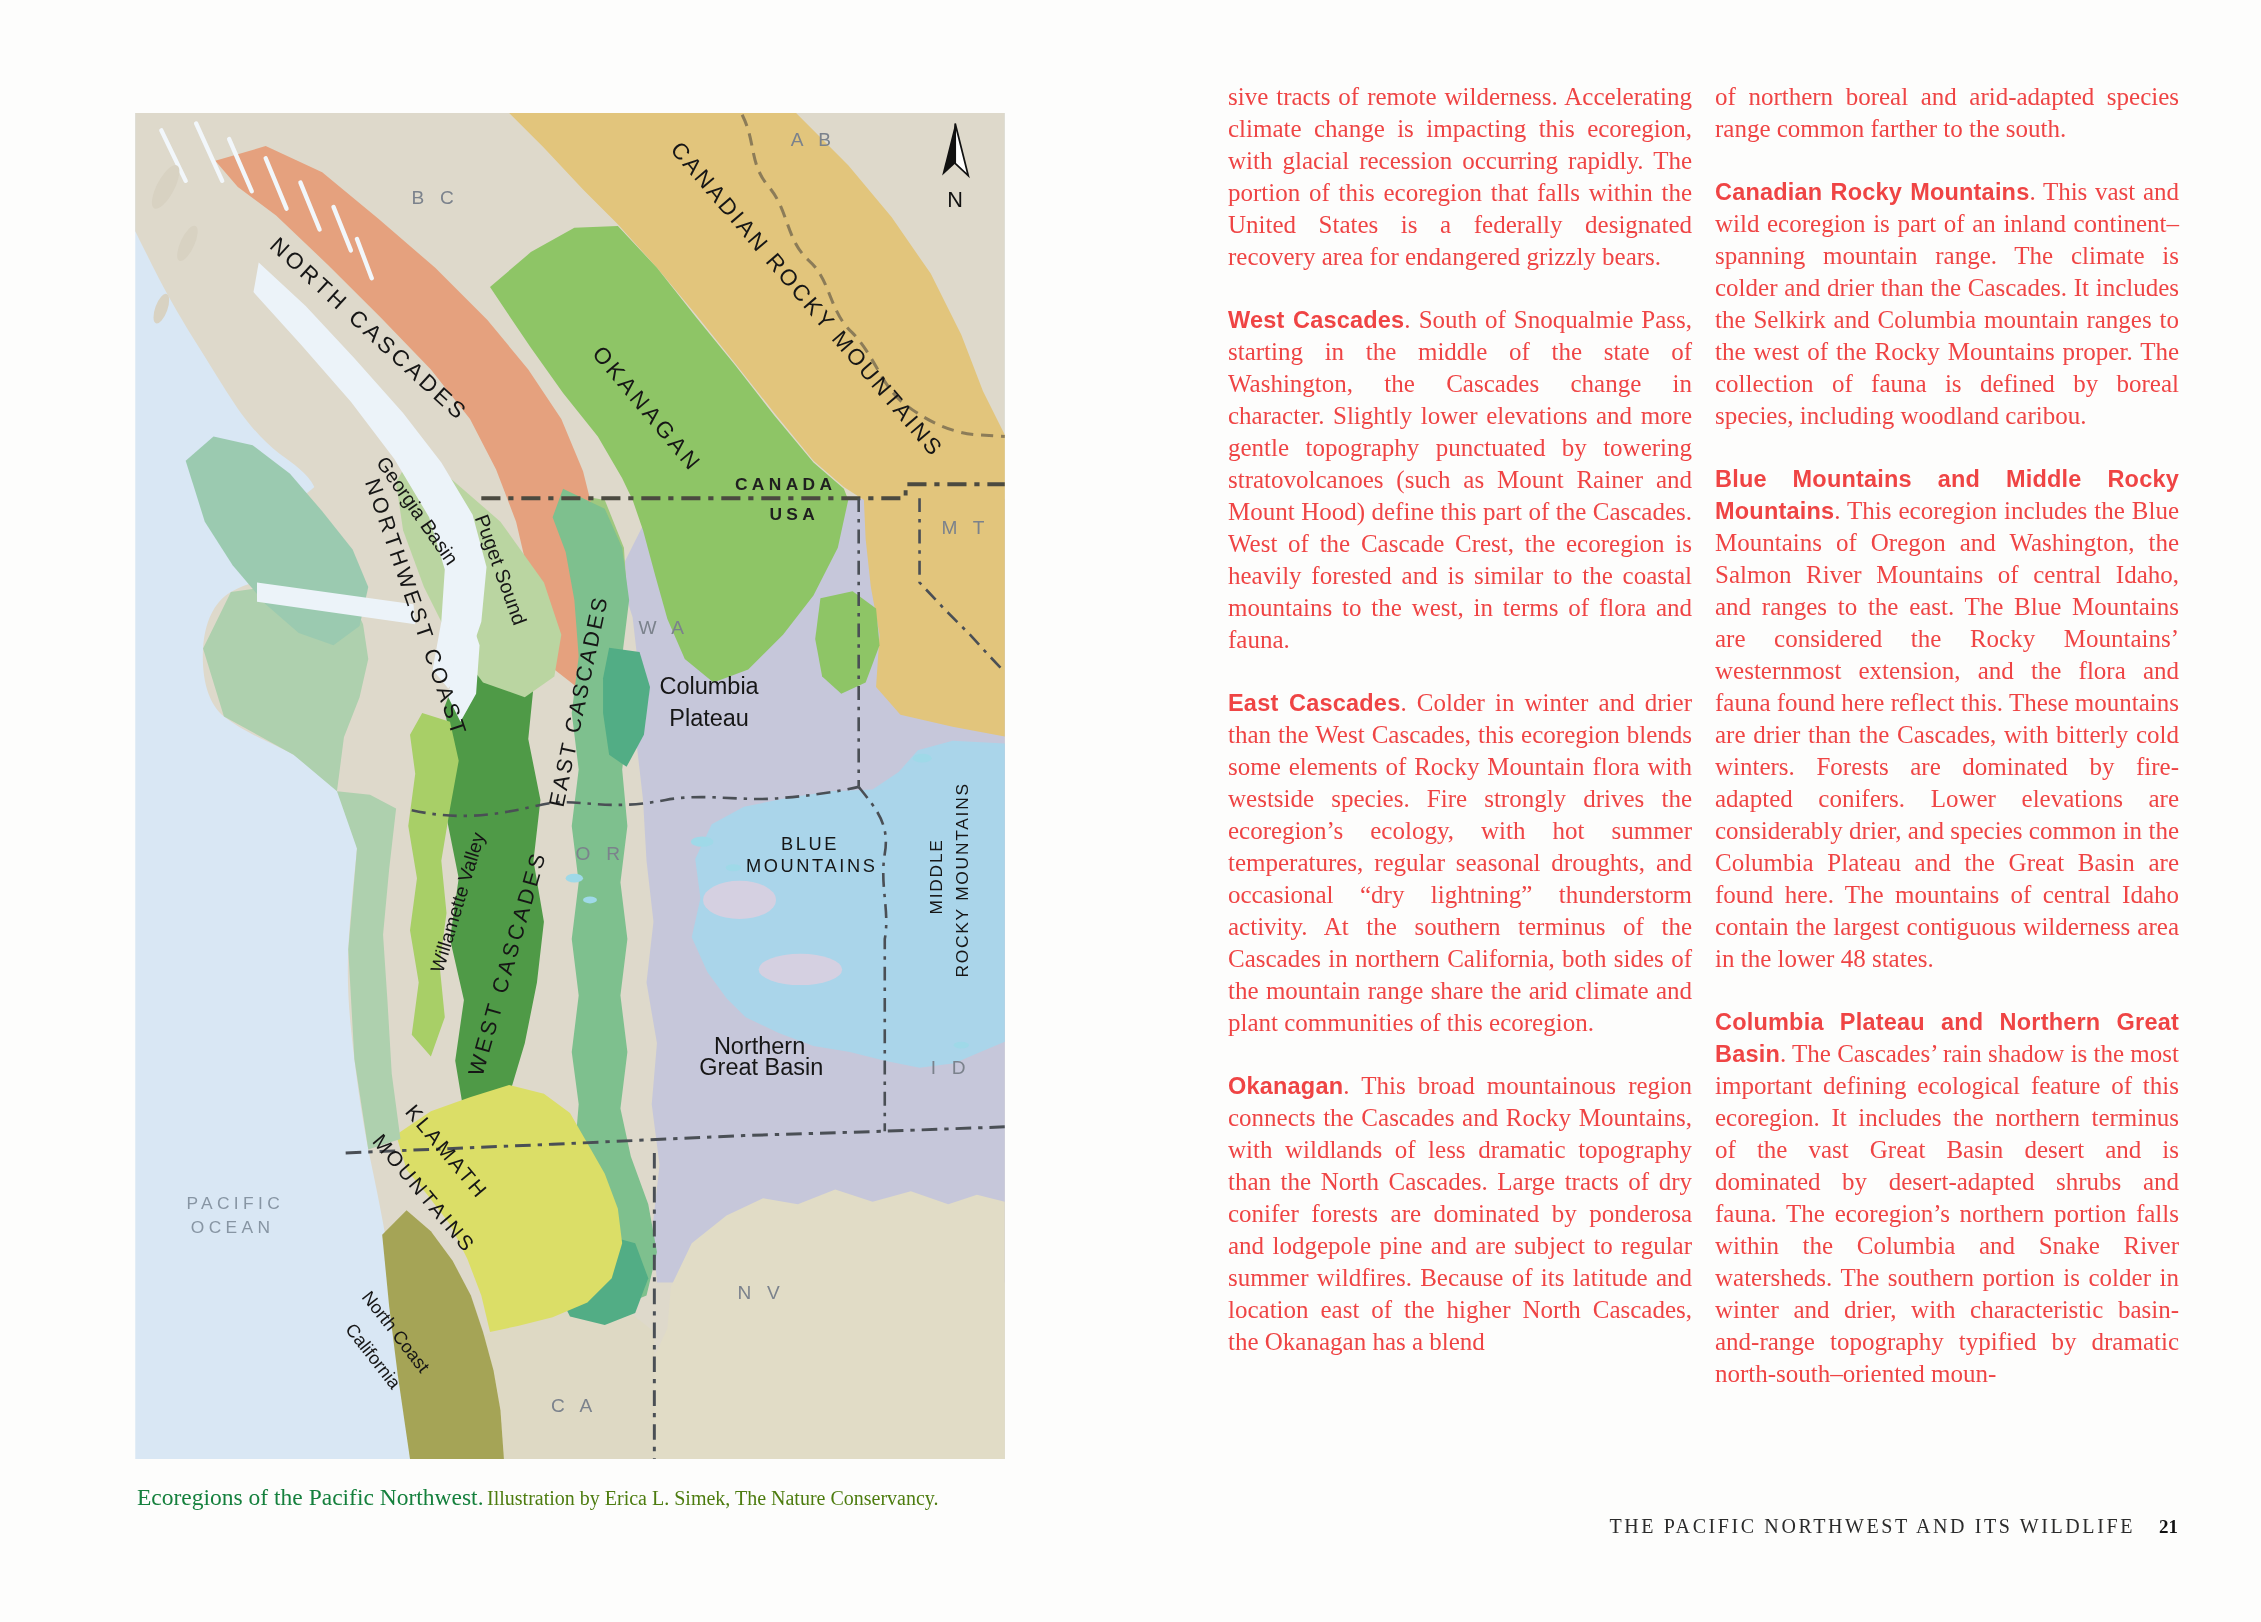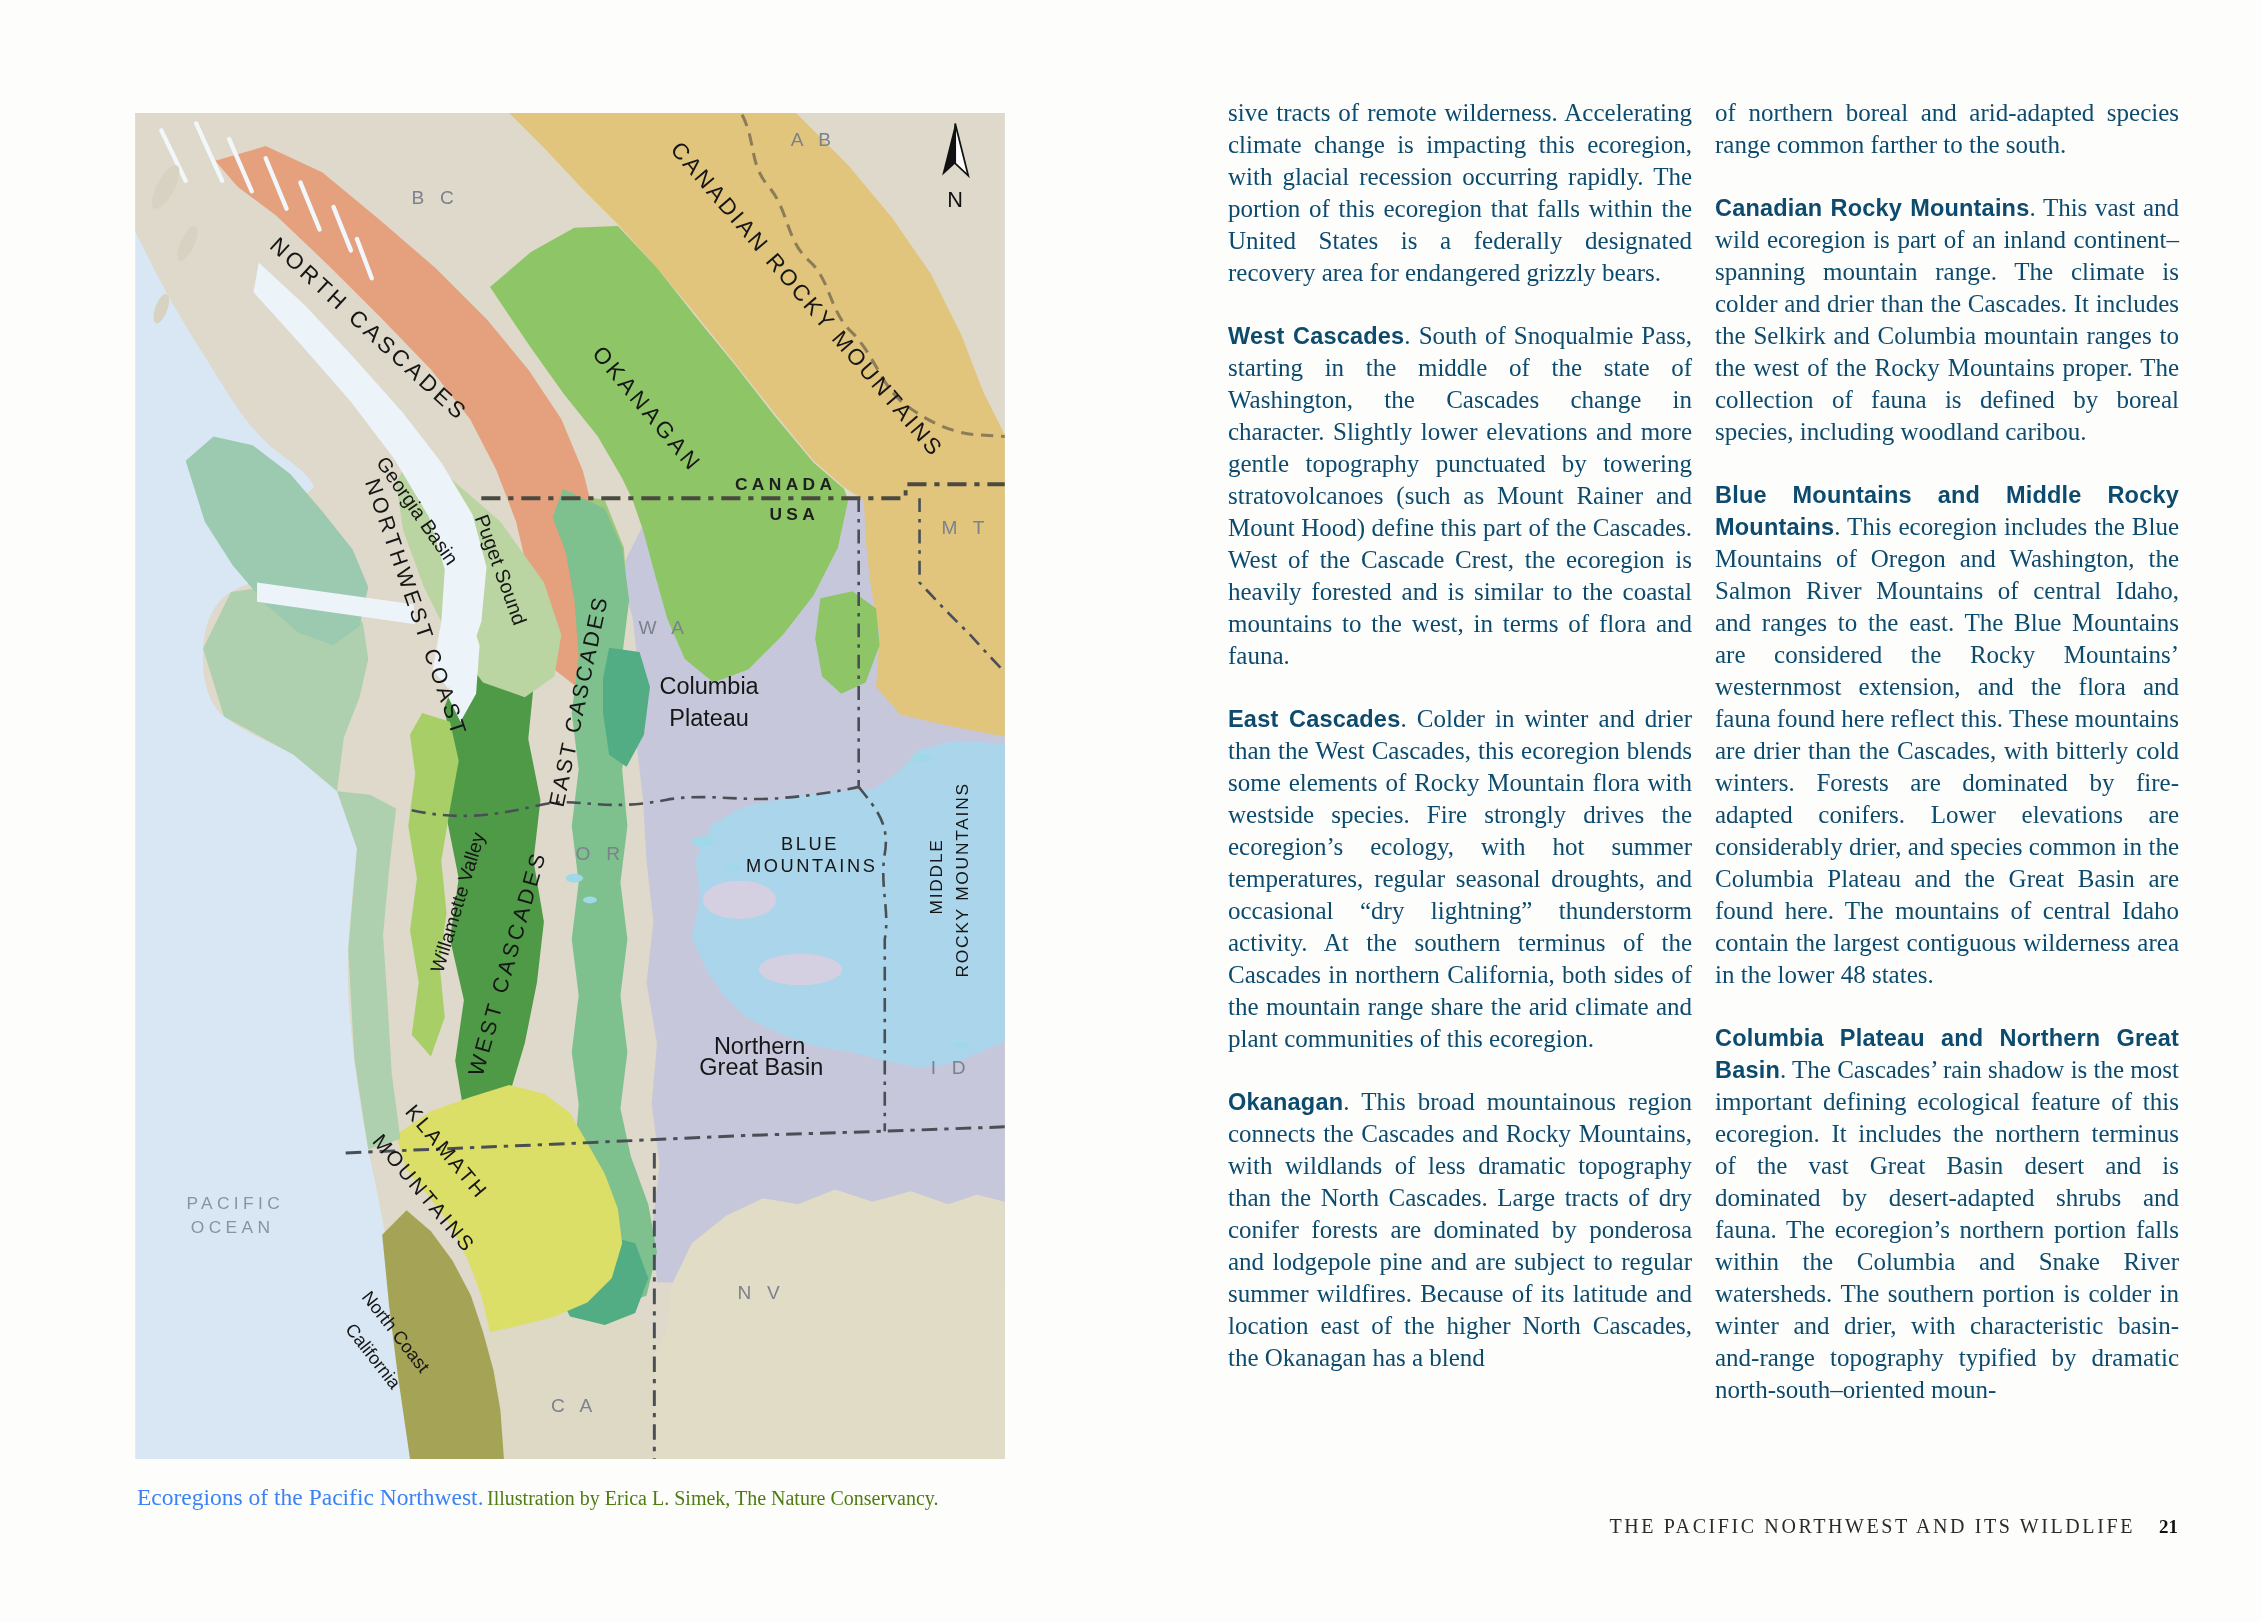--- a/index.html
+++ b/index.html
@@ -1,24 +1,24 @@
 <!DOCTYPE html>
 <html style="font-size:14px"><head>
 <meta charset="utf-8">
 <style>
   html,body{margin:0;padding:0;background:#ffffff;}
   #page{position:relative;width:2261px;height:1622px;background:#fdfdfc;overflow:hidden;
         font-family:"Liberation Serif",serif;color:#141414;}
   #map-wrap{position:absolute;left:135px;top:113px;width:870px;height:1346px;}
   #map-wrap svg{display:block;width:100%;height:100%;}
   #caption{position:absolute;left:137px;top:1484px;width:878px;font-family:"Liberation Serif",serif;}
-  #caption .cap-title{font-size:23.5px;color:#3b82f6;}
+  #caption .cap-title{font-size:23.5px;color:#15803d;}
   #caption .cap-credit{font-size:20px;color:#4d7c0f;}
-  .col{position:absolute;top:97px;width:464px;font-size:25px;line-height:32px;
-       text-align:justify;color:#0c4a6e;}
+  .col{position:absolute;top:81px;width:464px;font-size:25px;line-height:32px;
+       text-align:justify;color:#ef4444;}
   #col1{left:1228px;}
   #col2{left:1715px;}
   .col p{margin:0 0 31px 0;}
   .lead{font-family:"Liberation Sans",sans-serif;font-weight:700;font-size:23.5px;letter-spacing:0.2px;}
   #footer{position:absolute;top:1515px;right:83px;font-family:Liberation Serif, serif;
           font-size:20px;letter-spacing:2.6px;color:#2b2b2b;display:flex;align-items:baseline;}
   #footer .pageno{font-weight:700;font-size:19px;letter-spacing:0;margin-left:24px;color:#111;}
   
   .m-region{font-family:"Liberation Sans",sans-serif;fill:#161616;}
   .m-state{font-family:"Liberation Sans",sans-serif;fill:#7b828c;letter-spacing:6px;font-size:22px;}

